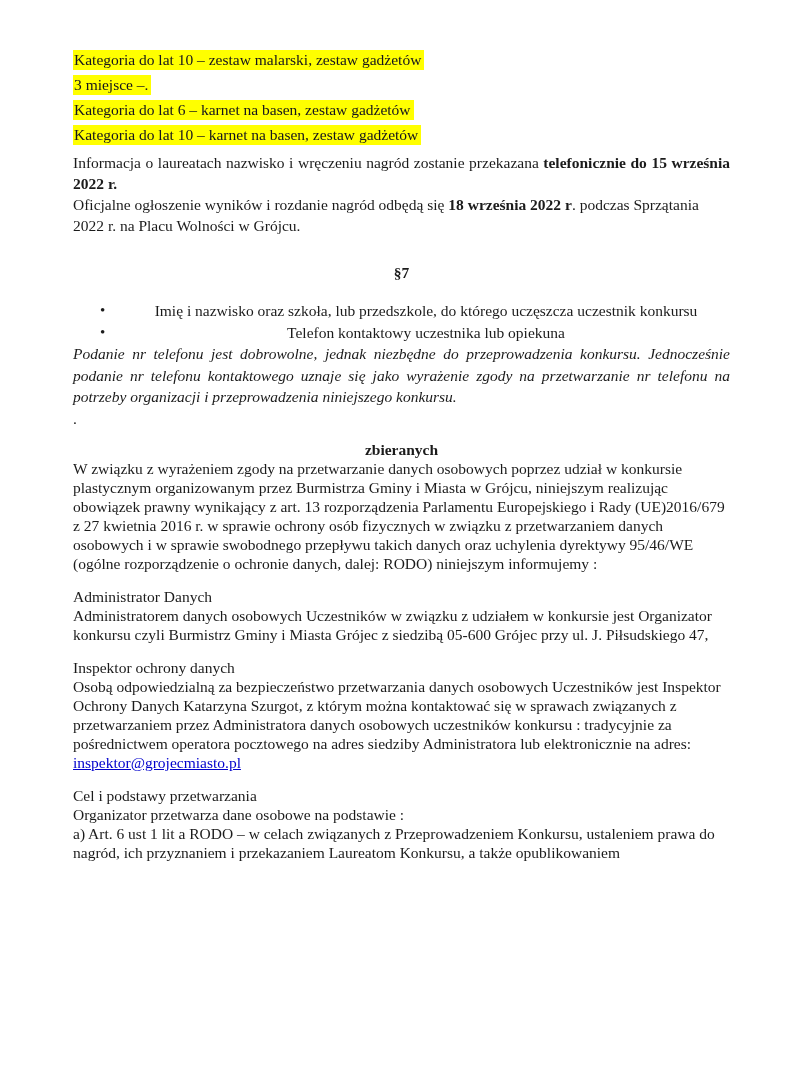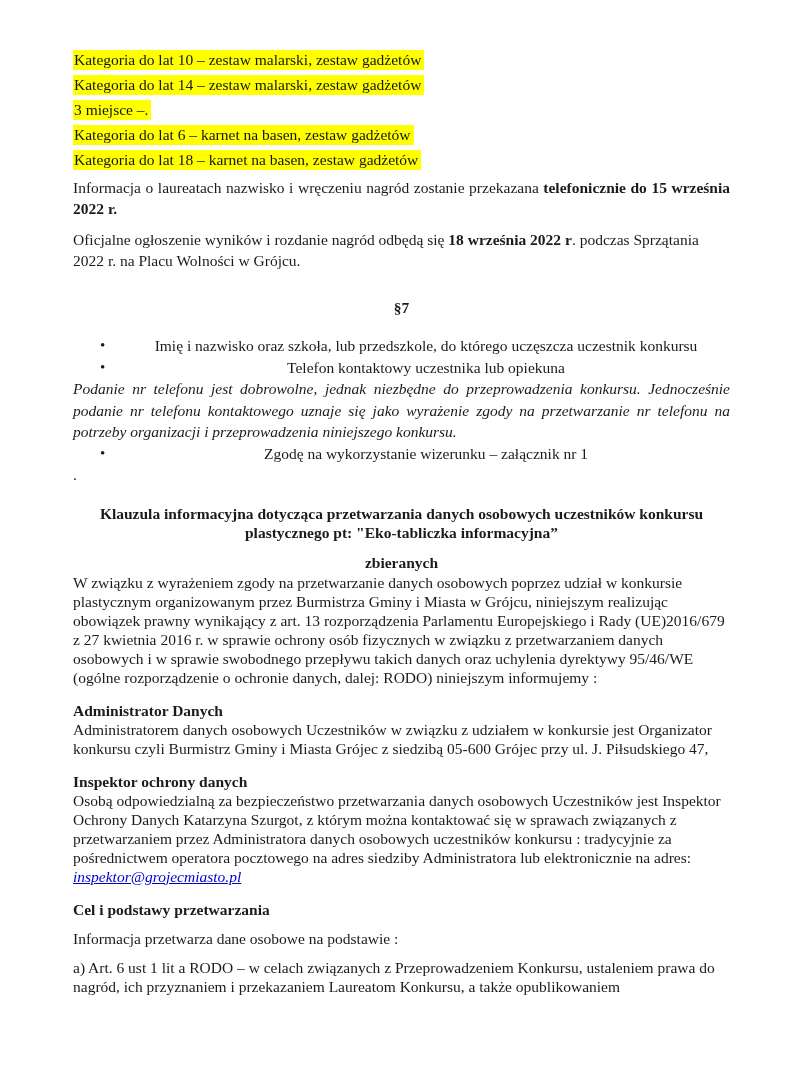--- a/index.html
+++ b/index.html
@@ -29,21 +29,21 @@
   .hl-line mark {
     background: #ffff00;
     color: #14141e;
     padding: 1px 3px 2px 1px;
   }
   .para {
     line-height: 21px;
   }
   .just { text-align: justify; }
   .mt-sm { margin-top: 5px; }
-  .mt-md { margin-top: 10px; }
+  .mt-md { }
   .mt-lg { margin-top: 17px; }
   .section-mark {
     margin-top: 27px;
     text-align: center;
     font-weight: bold;
     line-height: 20px;
   }
   ul.doc-list {
     margin: 17px 0 0 0;
     padding: 0 0 0 49px;
@@ -74,74 +74,68 @@
     margin-top: 20px;
     font-weight: bold;
     text-align: center;
     line-height: 18.5px;
   }
   .rodo-para {
     line-height: 19px;
   }
   .rodo-head {
     margin-top: 14px;
-    font-weight: bold;
+    font-weight: normal;
     line-height: 19px;
   }
   .email-link {
     color: #0000cc;
     text-decoration: underline;
     cursor: pointer;
-    font-style: italic;
   }
   b { font-weight: bold; }
 </style>
 </head>
 <body>
 
 <div class="page">
 
   <div>
     <p class="hl-line"><mark>Kategoria do lat 10 – zestaw malarski, zestaw gadżetów</mark></p>
-    <p class="hl-line"><mark>Kategoria do lat 14 – zestaw malarski, zestaw gadżetów</mark></p>
     <p class="hl-line"><mark>3 miejsce –.</mark></p>
     <p class="hl-line"><mark>Kategoria do lat 6 – karnet na basen, zestaw gadżetów</mark></p>
-    <p class="hl-line"><mark>Kategoria do lat 18 – karnet na basen, zestaw gadżetów</mark></p>
+    <p class="hl-line"><mark>Kategoria do lat 10 – karnet na basen, zestaw gadżetów</mark></p>
   </div>
 
   <p class="para just mt-sm"><span>Informacja o laureatach nazwisko i wręczeniu nagród zostanie przekazana </span><b>telefonicznie do 15 września 2022 r.</b></p>
 
   <p class="para mt-md"><span>Oficjalne ogłoszenie wyników i rozdanie nagród odbędą się </span><b>18 września 2022 r</b><span>. podczas Sprzątania 2022 r. na Placu Wolności w Grójcu.</span></p>
 
   <p class="section-mark">§7</p>
 
 
   <ul class="doc-list">
     <li>Imię i nazwisko oraz szkoła, lub przedszkole, do którego uczęszcza uczestnik konkursu</li>
     <li>Telefon kontaktowy uczestnika lub opiekuna</li>
   </ul>
 
   <p class="italic-note">Podanie nr telefonu jest dobrowolne, jednak niezbędne do przeprowadzenia konkursu.  Jednocześnie podanie nr telefonu kontaktowego uznaje się jako wyrażenie zgody na przetwarzanie nr telefonu na potrzeby organizacji i przeprowadzenia niniejszego konkursu.</p>
 
-  <ul class="doc-list tight">
-    <li>Zgodę na wykorzystanie wizerunku – załącznik nr 1</li>
-  </ul>
 
   <p class="stray-dot">.</p>
 
   <div>
-    <p class="rodo-title">Klauzula informacyjna dotycząca przetwarzania danych osobowych uczestników konkursu plastycznego pt: "Eko-tabliczka informacyjna”</p>
     <p class="rodo-title" style="margin-top:12px">zbieranych</p>
   </div>
 
   <p class="rodo-para">W związku z wyrażeniem zgody na przetwarzanie danych osobowych poprzez udział w konkursie plastycznym organizowanym przez Burmistrza Gminy i Miasta w Grójcu, niniejszym realizując obowiązek prawny wynikający z art. 13 rozporządzenia Parlamentu Europejskiego i Rady (UE)2016/679 z 27 kwietnia 2016 r. w sprawie ochrony osób fizycznych w związku z przetwarzaniem danych osobowych i w sprawie swobodnego przepływu takich danych oraz uchylenia dyrektywy 95/46/WE (ogólne rozporządzenie o ochronie danych, dalej: RODO) niniejszym informujemy :</p>
 
   <p class="rodo-head">Administrator Danych</p>
   <p class="rodo-para">Administratorem danych osobowych Uczestników w związku z udziałem w konkursie jest Organizator konkursu czyli Burmistrz Gminy i Miasta Grójec z siedzibą 05-600 Grójec przy ul. J. Piłsudskiego 47,</p>
 
   <p class="rodo-head">Inspektor ochrony danych</p>
   <p class="rodo-para"><span>Osobą odpowiedzialną za bezpieczeństwo przetwarzania danych osobowych Uczestników jest Inspektor Ochrony Danych Katarzyna Szurgot, z którym można kontaktować się w sprawach związanych z przetwarzaniem przez Administratora danych osobowych uczestników konkursu : tradycyjnie za pośrednictwem operatora pocztowego na adres siedziby Administratora lub elektronicznie na adres: </span><a class="email-link" href="#">inspektor@grojecmiasto.pl</a></p>
 
   <p class="rodo-head">Cel i podstawy przetwarzania</p>
-  <p class="rodo-para mt-md">Informacja przetwarza dane osobowe na podstawie :</p>
+  <p class="rodo-para mt-md">Organizator przetwarza dane osobowe na podstawie :</p>
   <p class="rodo-para mt-md">a) Art. 6 ust 1 lit a RODO – w celach związanych z Przeprowadzeniem Konkursu, ustaleniem prawa do nagród, ich przyznaniem i przekazaniem Laureatom Konkursu, a także opublikowaniem</p>
 
 </div>
 
 </body></html>

